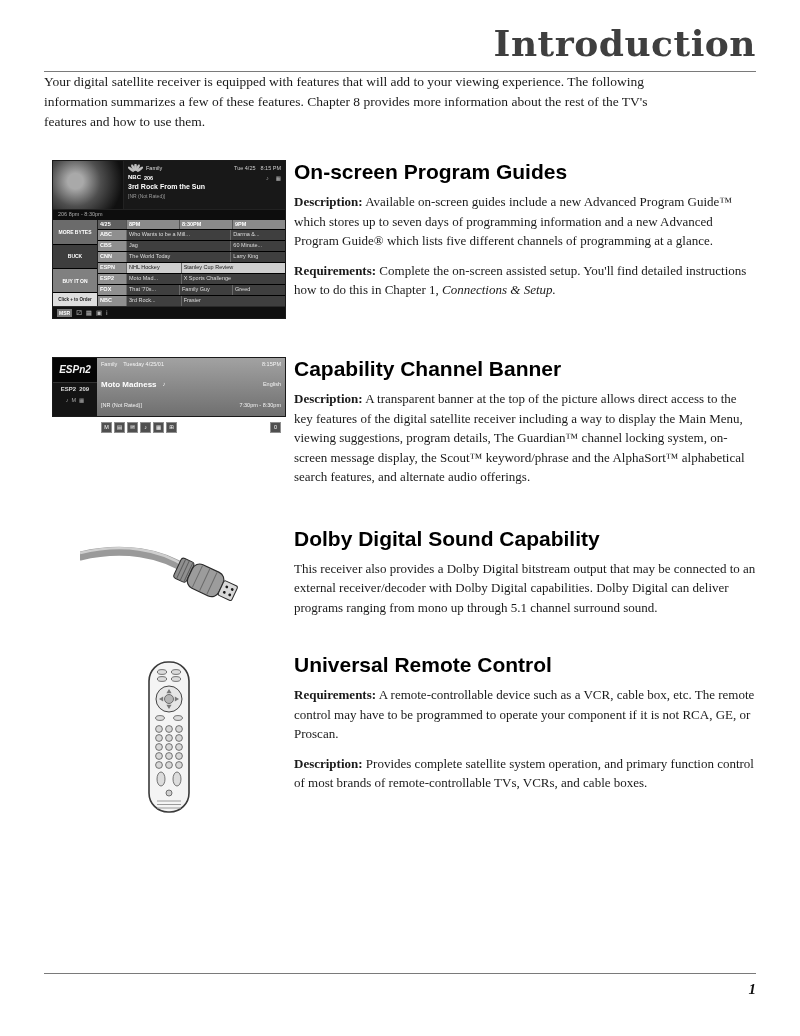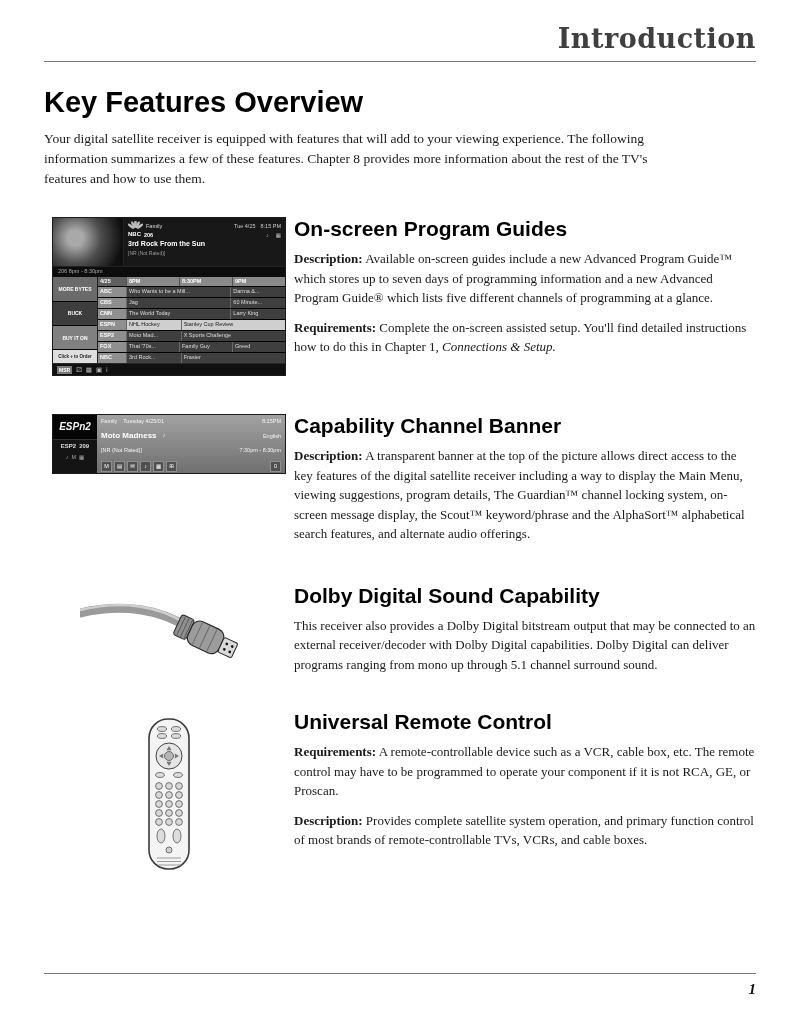--- a/index.html
+++ b/index.html
@@ -6,21 +6,21 @@
   body{
     width:800px;height:1036px;position:relative;overflow:hidden;
     background:#ffffff;color:#1a1a1a;
     font-family:"Liberation Serif",serif;
   }
   .page{padding:24px 44px 90px 44px;}
 
   
   .chapter{
     text-align:right;font-family:"DejaVu Serif",serif;font-weight:bold;
-    font-size:27px;color:#3f3f3f;letter-spacing:.5px;line-height:1.1;
+    font-size:36px;color:#3f3f3f;letter-spacing:.5px;line-height:1.1;
   }
   .header-rule{border:none;border-top:1.5px solid #7a7a7a;margin:7px 0 0 0;}
 
   h1{
     font-family:"Liberation Sans",sans-serif;font-weight:bold;
     font-size:29px;color:#000;margin:24px 0 10px 0;
   }
   .intro{font-size:13.5px;line-height:1.5;max-width:648px;margin:0;}
 
   
@@ -98,42 +98,41 @@
   .b-left{width:44px;flex:0 0 44px;background:#141414;color:#eee;display:flex;flex-direction:column;}
   .b-logo{
     height:24px;display:flex;align-items:center;justify-content:center;
     font-style:italic;font-weight:bold;font-size:10px;color:#f2f2f2;
     background:#050505;border-bottom:1px solid #333;
   }
   .b-ch{display:flex;gap:3px;justify-content:center;font-weight:bold;font-size:6px;padding:3px 0 1px 0;color:#ddd;}
   .b-ic-row{display:flex;gap:3px;justify-content:center;font-size:5.5px;color:#aaa;padding-top:2px;}
   .b-main{
     flex:1;min-width:0;background:linear-gradient(#a2a2a2,#6f6f6f);
-    color:#f4f4f4;padding:3px 4px 2px 4px;display:flex;flex-direction:column;gap:6px;
+    color:#f4f4f4;padding:3px 4px 2px 4px;display:flex;flex-direction:column;gap:12px;
   }
   .b-row{display:flex;align-items:center;gap:6px;white-space:nowrap;}
   .b-right{margin-left:auto;}
   .b-title{font-weight:bold;font-size:8px;color:#fff;}
   .b-ic{font-size:6px;color:#e8e8e8;}
   .b-icons{display:flex;gap:2px;align-items:center;margin-top:2px;}
   .b-box{
     width:9px;height:9px;background:#4f4f4f;border:1px solid #8f8f8f;color:#fff;
     font-size:5.5px;display:flex;align-items:center;justify-content:center;
   }
   .b-box.last{margin-left:auto;}
 </style>
 </head>
 <body>
 
 <div class="page">
 
   <div class="chapter">Introduction</div>
   <hr class="header-rule">
 
-  <h1>Key Features Overview</h1>
   <p class="intro">Your digital satellite receiver is equipped with features that will add to your viewing experience. The following information summarizes a few of these features. Chapter 8 provides more information about the rest of the TV's features and how to use them.</p>
 
   <div class="section">
     <div class="media">
 
       <div class="tv-guide">
         <div class="g-top">
           <div class="g-photo"></div>
           <div class="g-banner">
             <div class="g-line">

